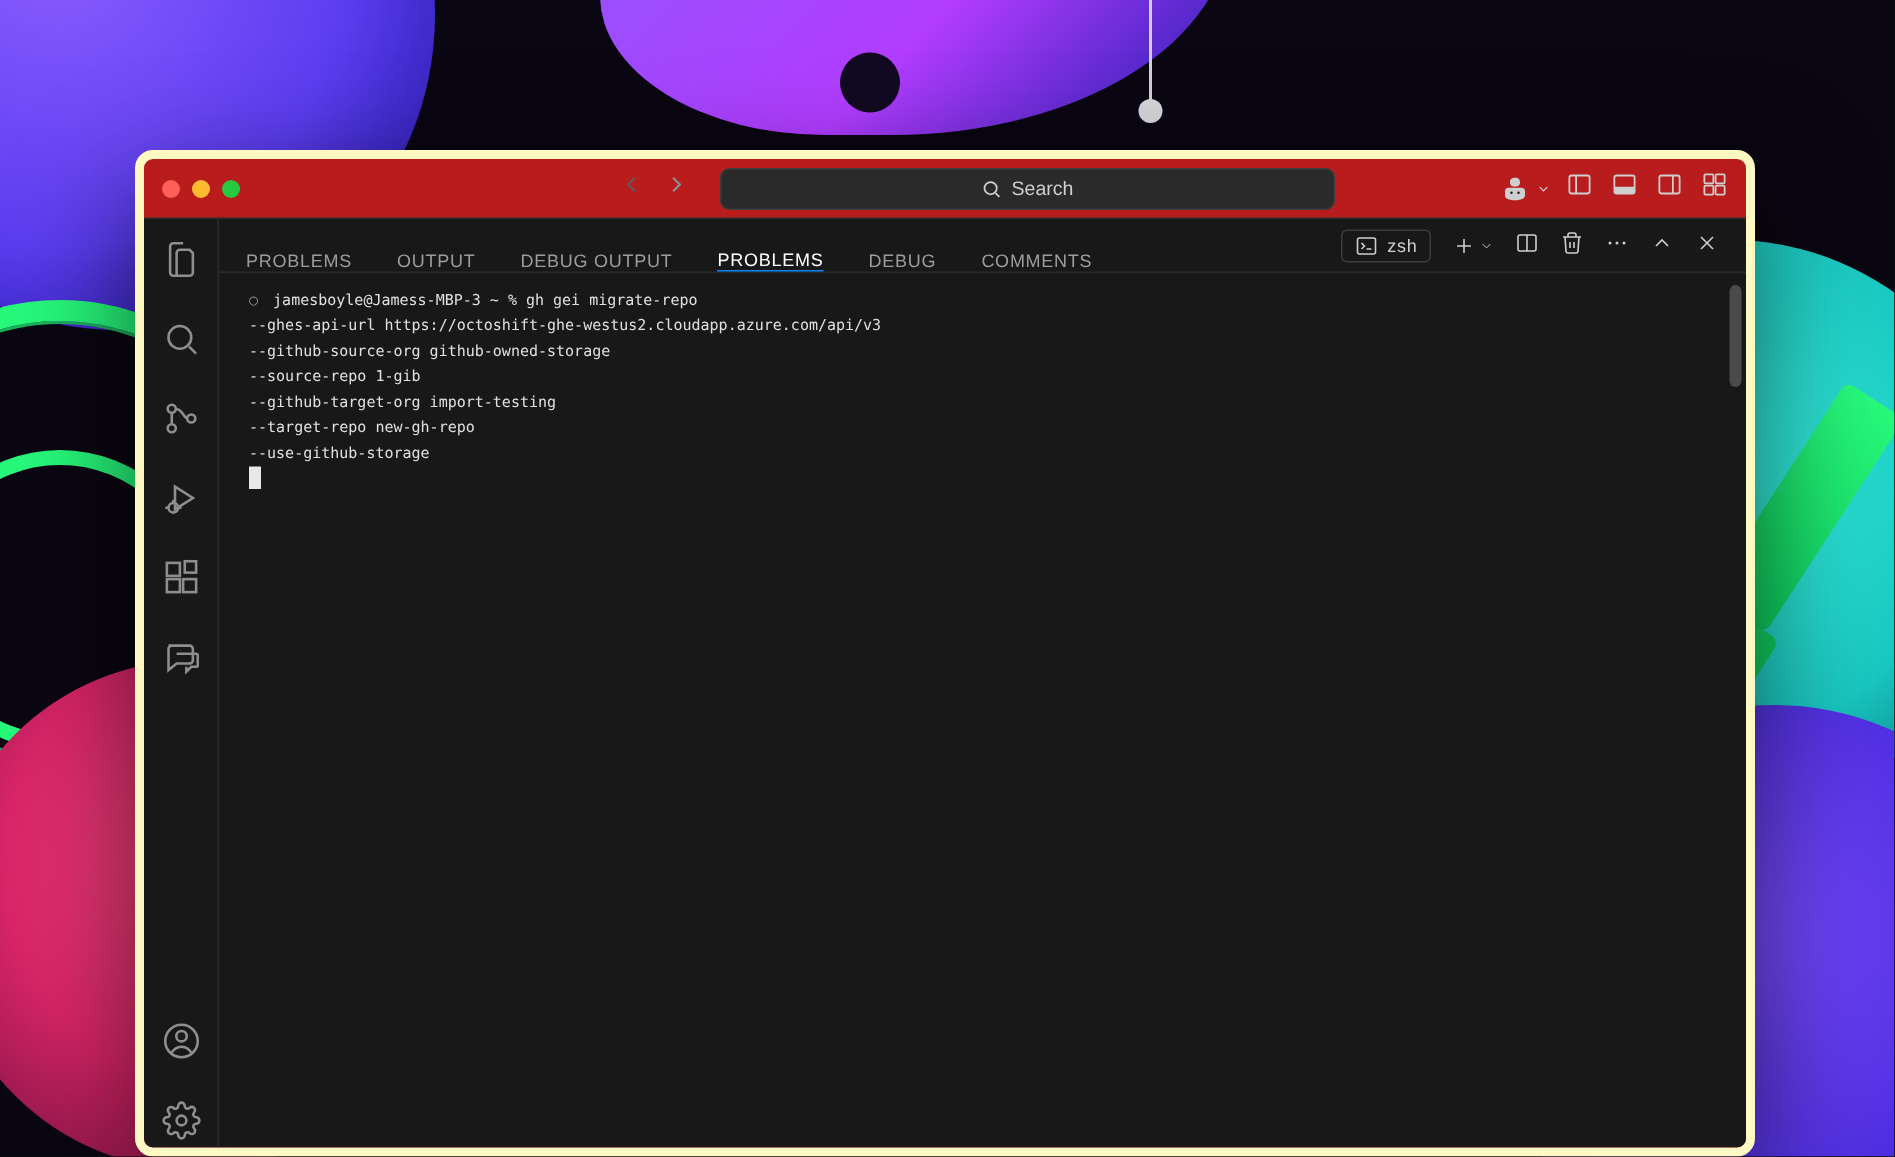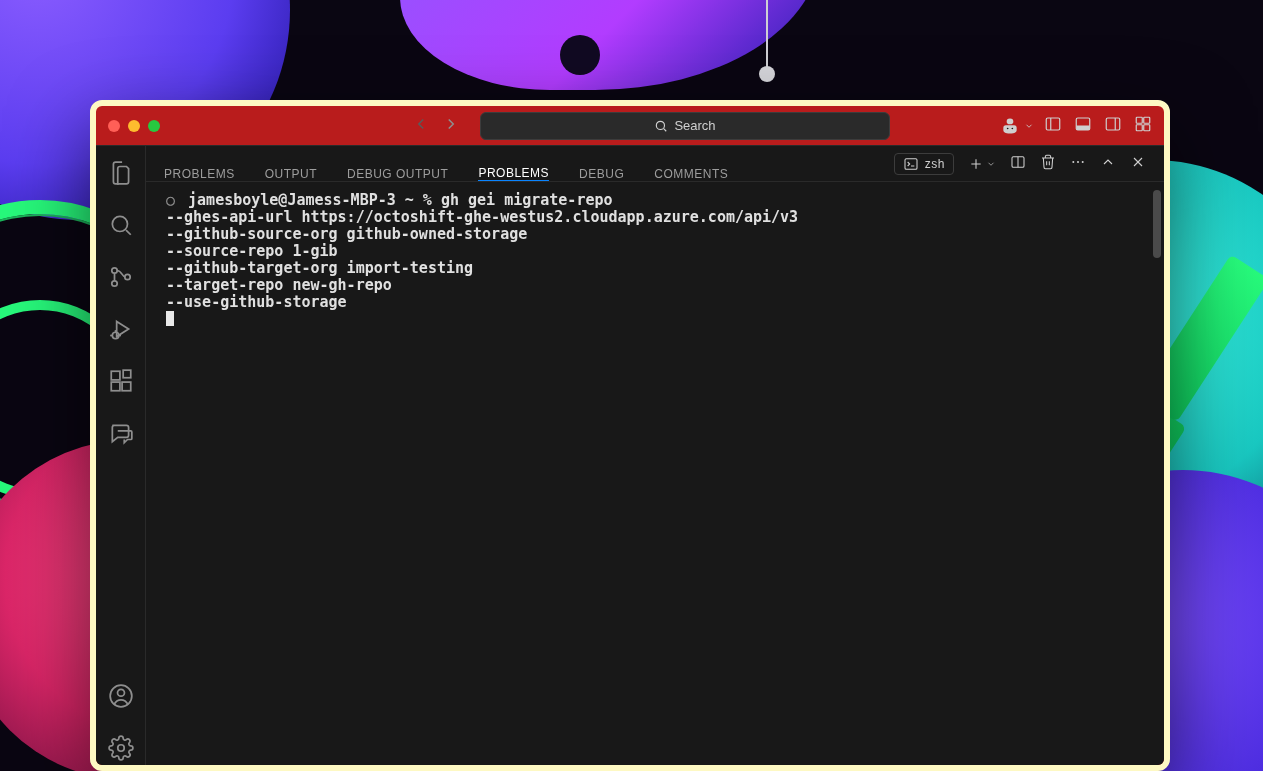--- a/index.html
+++ b/index.html
@@ -115,22 +115,22 @@
   .panel-actions svg{ width:16px; height:16px; stroke:currentColor; fill:none; stroke-width:1.6;}
   .panel-actions .shellbox{
     display:flex; align-items:center; gap:6px; border:1px solid #3c3c3c;
     border-radius:4px; padding:2px 8px; font-size:12px; color:#cfcfcf;
   }
   .panel-actions .split{ display:flex; align-items:center; gap:2px;}
 
   .terminal {
     flex:1; padding: 10px 28px 10px 20px;
     font-family: "SF Mono", ui-monospace, Menlo, Consolas, monospace;
-    font-size: 15px; line-height: 17px;
-    color:#e0e0e0; white-space:pre; overflow:auto; position:relative;font-weight:bold;
+    font-size: 10px; line-height: 17px;
+    color:#e0e0e0; white-space:pre; overflow:auto; position:relative;
   }
   .terminal .bullet{ color:#8e8e8e; margin-right:4px;}
   .terminal .cursor{
     display:inline-block; width:8px; height:15px; background:#e8e8e8;
     vertical-align:-2px;
   }
   .terminal-scroll{
     position:absolute; right:3px; top:8px; width:8px; height:68px;
     background:#4a4a4a; border-radius:4px;
   }

